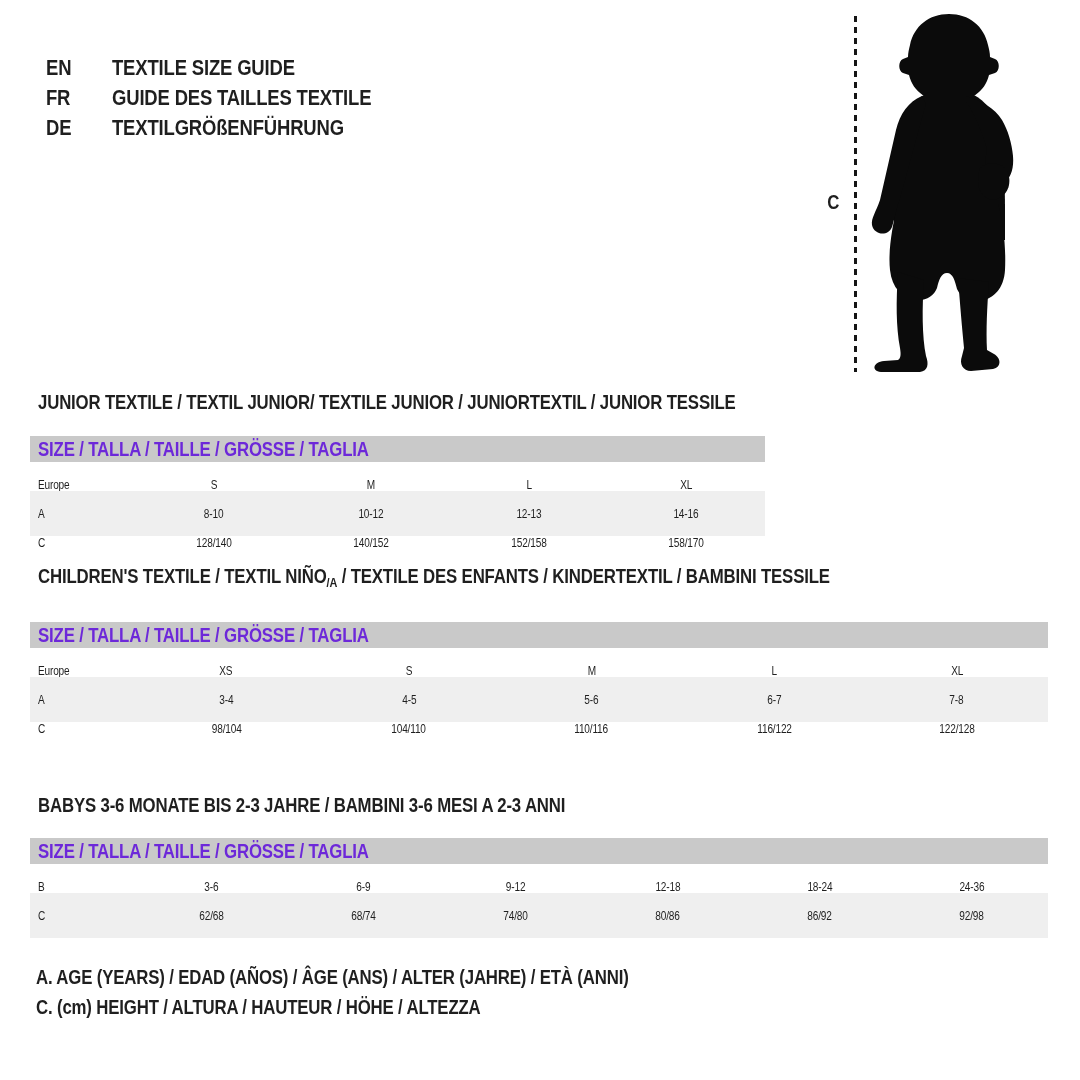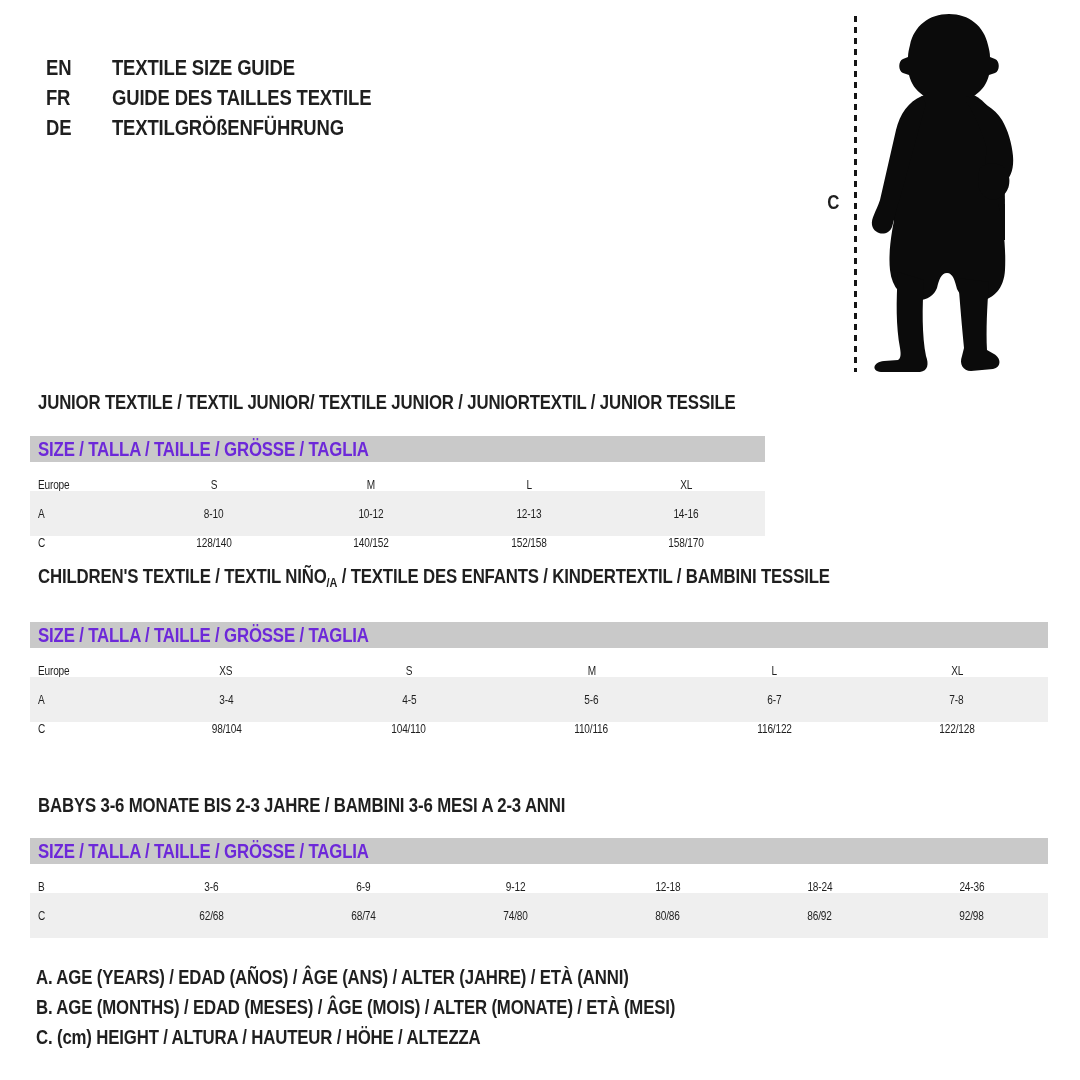--- a/index.html
+++ b/index.html
@@ -235,20 +235,17 @@
     <div class="tcell">
         <span class="cond">92/98</span>
       </div>
   </div>
 
   <div class="legend">
     <div class="legend-line">
         <span class="cond ol">A. AGE (YEARS) / EDAD (AÑOS) / ÂGE (ANS) / ALTER (JAHRE) / ETÀ (ANNI)</span>
       </div>
     <div class="legend-line">
-        <span class="cond ol">B. AGE (MONTHS) / EDAD (MESES) / ÂGE (MOIS) / ALTER (MONATE) / ETÀ (MESI)</span>
-      </div>
-    <div class="legend-line">
         <span class="cond ol">C. (cm) HEIGHT / ALTURA / HAUTEUR / HÖHE / ALTEZZA</span>
       </div>
   </div>
 
 </div>
 
 </body></html>

